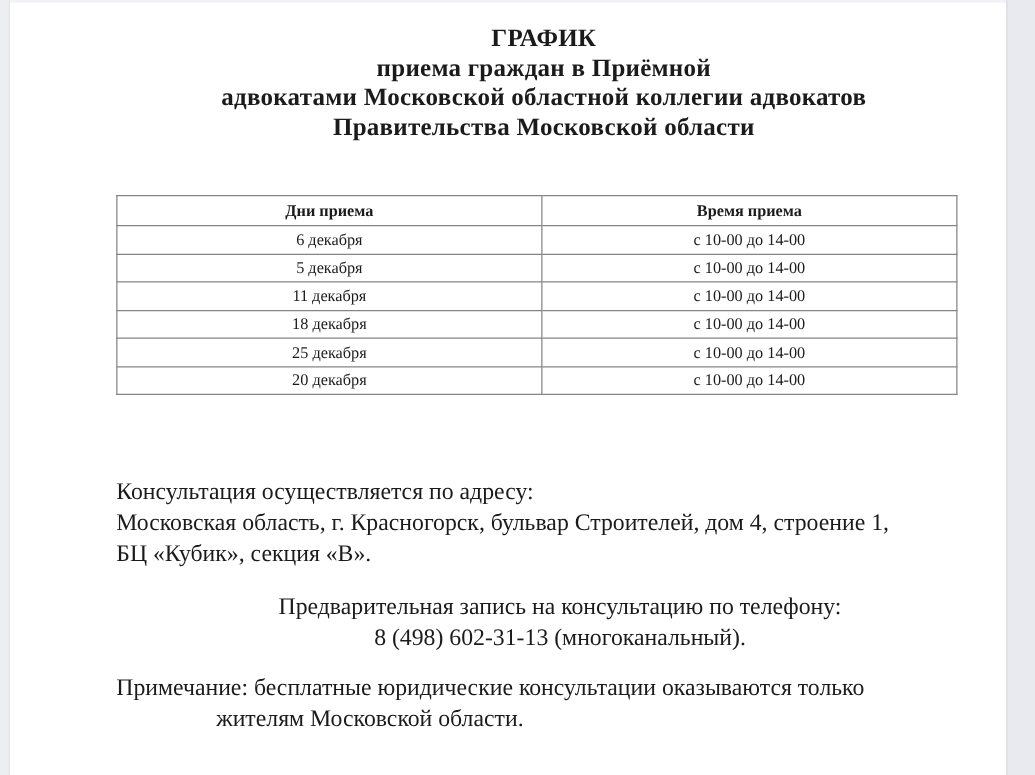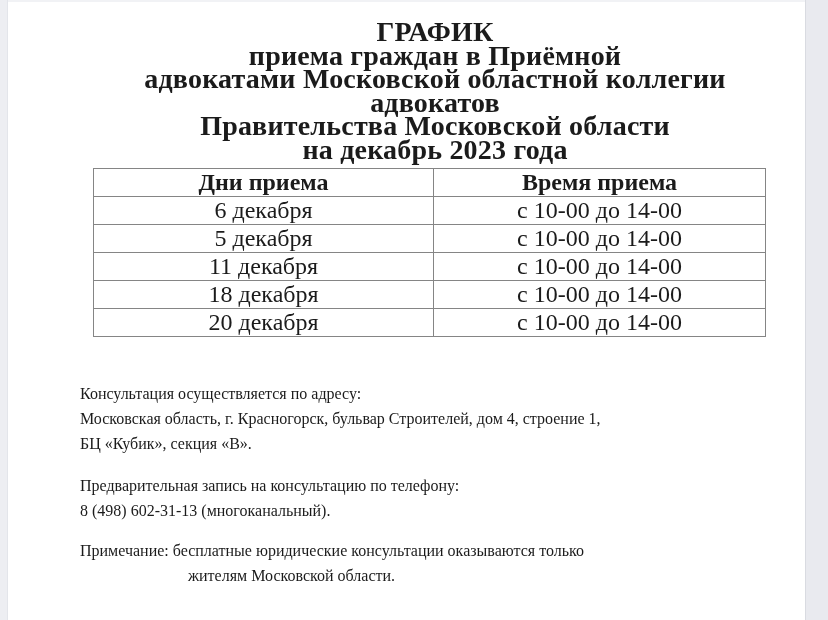--- a/index.html
+++ b/index.html
@@ -35,73 +35,72 @@
     width: 828px; height: 2px;
     background: #f1f2f5;
   }
   .title-block {
     position: absolute;
     left: 85px;
     top: 20px;
     width: 700px;
     text-align: center;
     font-weight: bold;
-    font-size: 28px;
+    font-size: 20px;
     line-height: 23.5px;
     letter-spacing: 0.2px;
   }
   table.schedule {
     position: absolute;
     left: 93px;
-    top: 168px;
+    top: 156px;
     width: 672px;
     border-collapse: collapse;
     table-layout: fixed;
-    font-size: 24px;
+    font-size: 13px;
   }
   .schedule th, .schedule td {
     border: 1.6px solid #858585;
     text-align: center;
     vertical-align: middle;
     padding: 0;
     overflow: hidden;
   }
   .schedule th {
     height: 23px;
     font-weight: bold;
   }
   .schedule td {
     height: 21.5px;
     font-weight: normal;
   }
   .para {
     position: absolute;
-    left: 80px;
+    left: 93px;
     width: 710px;
-    font-size: 16px;
+    font-size: 19px;
     line-height: 25px;
   }
   .para-address { top: 381px; }
-  .para-phone   { top: 473px; }
+  .para-phone   { top: 473px; text-align: center; }
   .para-note    { top: 538px; }
-  .note-indent  { margin-left: 108px; }
+  .note-indent  { margin-left: 80px; }
 </style>
 </head>
 <body>
 
 <div class="edge-top"></div>
 <div class="edge-left"></div>
 <div class="edge-right"></div>
 
 <div class="title-block">
   <div>ГРАФИК</div>
   <div>приема граждан в Приёмной</div>
   <div>адвокатами Московской областной коллегии адвокатов</div>
   <div>Правительства Московской области</div>
-  <div>на декабрь 2023 года</div>
 </div>
 
 <table class="schedule">
   <colgroup>
     <col style="width:340px">
     <col style="width:332px">
   </colgroup>
   <thead>
     <tr>
       <th>Дни приема</th>
@@ -119,20 +118,24 @@
     </tr>
     <tr>
       <td>11 декабря</td>
       <td>с 10-00 до 14-00</td>
     </tr>
     <tr>
       <td>18 декабря</td>
       <td>с 10-00 до 14-00</td>
     </tr>
     <tr>
+      <td>25 декабря</td>
+      <td>с 10-00 до 14-00</td>
+    </tr>
+    <tr>
       <td>20 декабря</td>
       <td>с 10-00 до 14-00</td>
     </tr>
   </tbody>
 </table>
 
 <div class="para para-address">
   <div>Консультация осуществляется по адресу:</div>
   <div>Московская область, г. Красногорск, бульвар Строителей, дом 4, строение 1,</div>
   <div>БЦ «Кубик», секция «В».</div>

